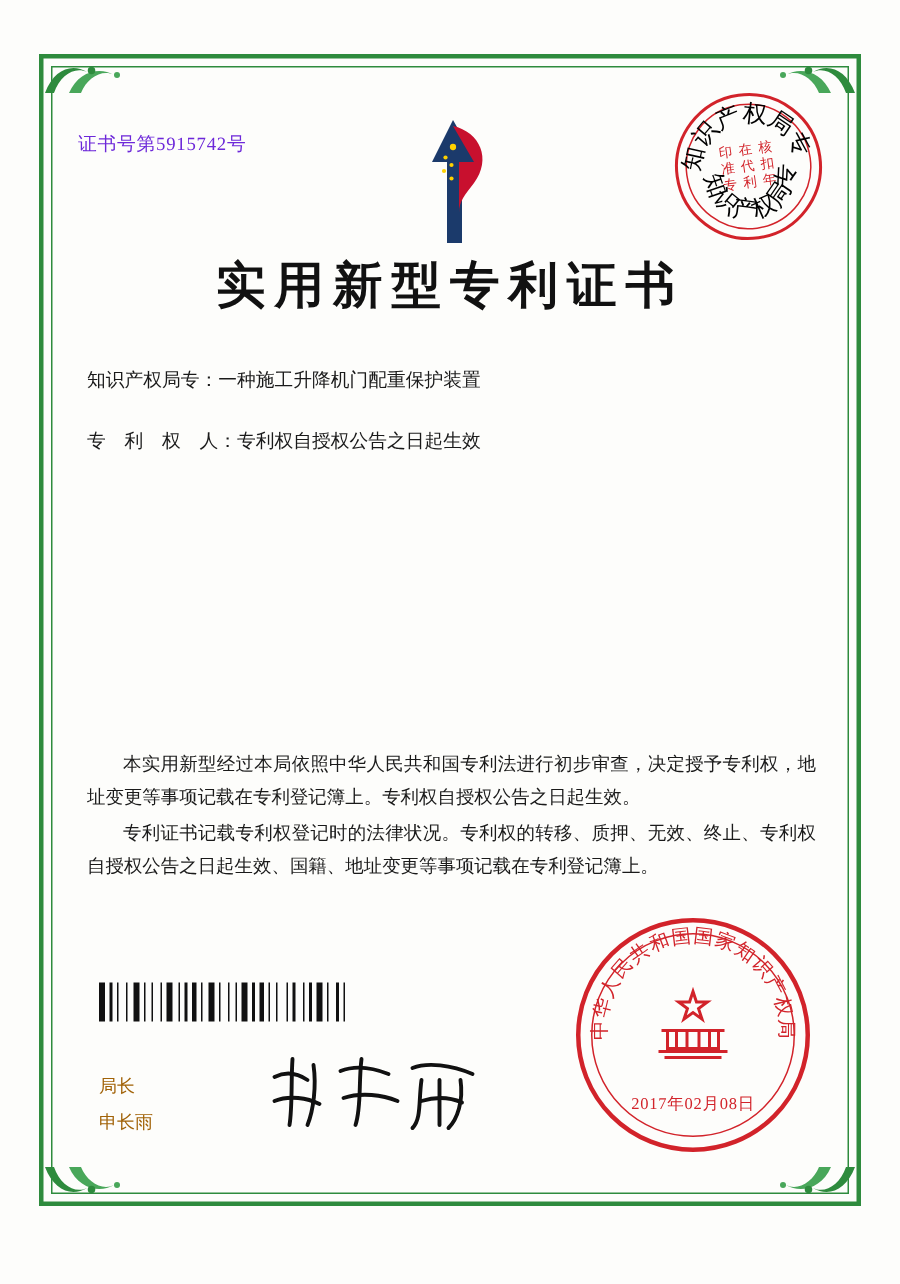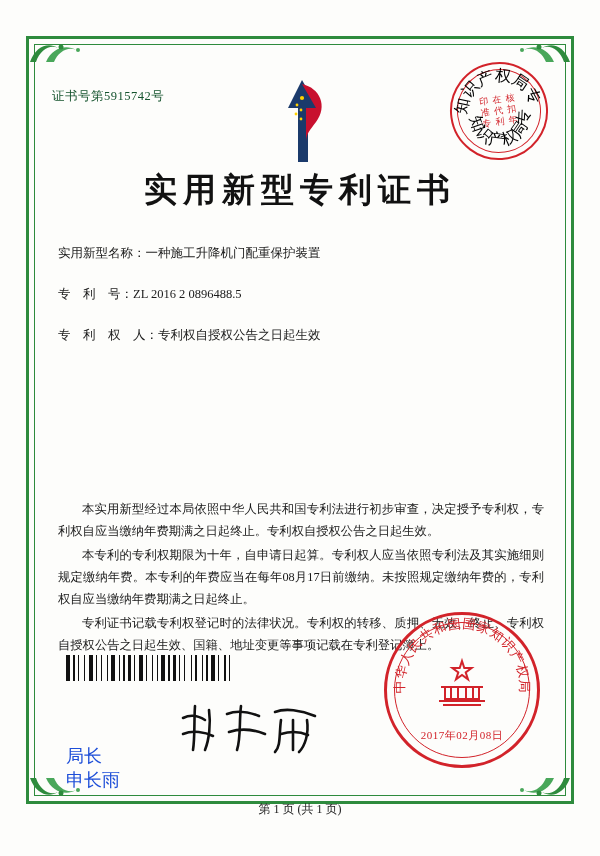--- a/index.html
+++ b/index.html
@@ -37,21 +37,21 @@
   .orn-tl{left:28px;top:38px;}
   .orn-tr{right:28px;top:38px;transform:scaleX(-1);}
   .orn-bl{left:28px;bottom:54px;transform:scaleY(-1);}
   .orn-br{right:28px;bottom:54px;transform:scale(-1,-1);}
 
   
   .cert-no{
     position:absolute;
     left:52px;top:88px;
     font-size:12.5px;
-    color:#14532d;
+    color:#6d28d9;
     letter-spacing:.5px;
   }
   
   .logo{
     position:absolute;
     left:272px;top:78px;
     width:60px;height:86px;
   }
   
   .seal-top{
@@ -131,24 +131,24 @@
     display:inline-block;
     height:26px;
     background:#111;
     vertical-align:top;
     margin-right:1px;
   }
 
   
   .sig-labels{
     position:absolute;
-    left:66px;top:744px;
-    font-size:18px;
+    left:66px;top:712px;
+    font-size:12px;
     line-height:24px;
-    color:#1d4ed8;
+    color:#a16207;
   }
   .sig-hand{
     position:absolute;
     left:175px;top:700px;
     width:150px;height:58px;
   }
 
   
   .seal-main{
     position:absolute;
@@ -259,33 +259,29 @@
       <div>印 在 核</div>
         <div>准 代 扣</div>
         <div>专 利 年</div>
     </div>
   </div>
 
   <div class="doc-title">实用新型专利证书</div>
 
   <div class="fields">
     <div class="field">
-      <span class="lbl">实用新型名称：</span><span class="val">一种施工升降机门配重保护装置</span>
-    </div>
-    <div class="field">
-      <span class="lbl">专　利　号：</span><span class="val">ZL 2016 2 0896488.5</span>
+      <span class="lbl">知识产权局专：</span><span class="val">一种施工升降机门配重保护装置</span>
     </div>
     <div class="field">
       <span class="lbl">专　利　权　人：</span><span class="val">专利权自授权公告之日起生效</span>
     </div>
   </div>
 
   <div class="paras">
-    <p>本实用新型经过本局依照中华人民共和国专利法进行初步审查，决定授予专利权，专利权自应当缴纳年费期满之日起终止。专利权自授权公告之日起生效。</p>
-    <p>本专利的专利权期限为十年，自申请日起算。专利权人应当依照专利法及其实施细则规定缴纳年费。本专利的年费应当在每年08月17日前缴纳。未按照规定缴纳年费的，专利权自应当缴纳年费期满之日起终止。</p>
+    <p>本实用新型经过本局依照中华人民共和国专利法进行初步审查，决定授予专利权，地址变更等事项记载在专利登记簿上。专利权自授权公告之日起生效。</p>
     <p>专利证书记载专利权登记时的法律状况。专利权的转移、质押、无效、终止、专利权自授权公告之日起生效、国籍、地址变更等事项记载在专利登记簿上。</p>
   </div>
 
   <div class="barcode" id="barcode"><i style="width:4px"></i><i style="width:1px;background:transparent"></i><i style="width:2px"></i><i style="width:1px;background:transparent"></i><i style="width:1px"></i><i style="width:3px;background:transparent"></i><i style="width:1px"></i><i style="width:2px;background:transparent"></i><i style="width:4px"></i><i style="width:1px;background:transparent"></i><i style="width:1px"></i><i style="width:2px;background:transparent"></i><i style="width:1px"></i><i style="width:3px;background:transparent"></i><i style="width:1px"></i><i style="width:1px;background:transparent"></i><i style="width:4px"></i><i style="width:2px;background:transparent"></i><i style="width:1px"></i><i style="width:1px;background:transparent"></i><i style="width:2px"></i><i style="width:1px;background:transparent"></i><i style="width:3px"></i><i style="width:1px;background:transparent"></i><i style="width:1px"></i><i style="width:2px;background:transparent"></i><i style="width:4px"></i><i style="width:1px;background:transparent"></i><i style="width:1px"></i><i style="width:3px;background:transparent"></i><i style="width:1px"></i><i style="width:2px;background:transparent"></i><i style="width:1px"></i><i style="width:1px;background:transparent"></i><i style="width:4px"></i><i style="width:1px;background:transparent"></i><i style="width:2px"></i><i style="width:1px;background:transparent"></i><i style="width:3px"></i><i style="width:1px;background:transparent"></i><i style="width:1px"></i><i style="width:2px;background:transparent"></i><i style="width:1px"></i><i style="width:4px;background:transparent"></i><i style="width:1px"></i><i style="width:1px;background:transparent"></i><i style="width:2px"></i><i style="width:3px;background:transparent"></i><i style="width:1px"></i><i style="width:1px;background:transparent"></i><i style="width:2px"></i><i style="width:1px;background:transparent"></i><i style="width:4px"></i><i style="width:1px;background:transparent"></i><i style="width:1px"></i><i style="width:3px;background:transparent"></i><i style="width:2px"></i><i style="width:1px;background:transparent"></i><i style="width:1px"></i><i style="width:2px;background:transparent"></i></div>
 
   <div class="sig-labels">
     <div>局长</div>
     <div>申长雨</div>
   </div>
   <div class="sig-hand">
@@ -321,15 +317,14 @@
         <path d="M10 34 H52"></path>
         <path d="M14 34 V46 H48 V34"></path>
         <path d="M20 34 V46 M27 34 V46 M35 34 V46 M42 34 V46"></path>
         <path d="M8 48 H54"></path>
         <path d="M12 52 H50"></path>
       </g>
     </svg>
     <div class="seal-date">2017年02月08日</div>
   </div>
 
-  <div class="footer">第 1 页 (共 1 页)</div>
 
 </div>
 
 </body></html>

